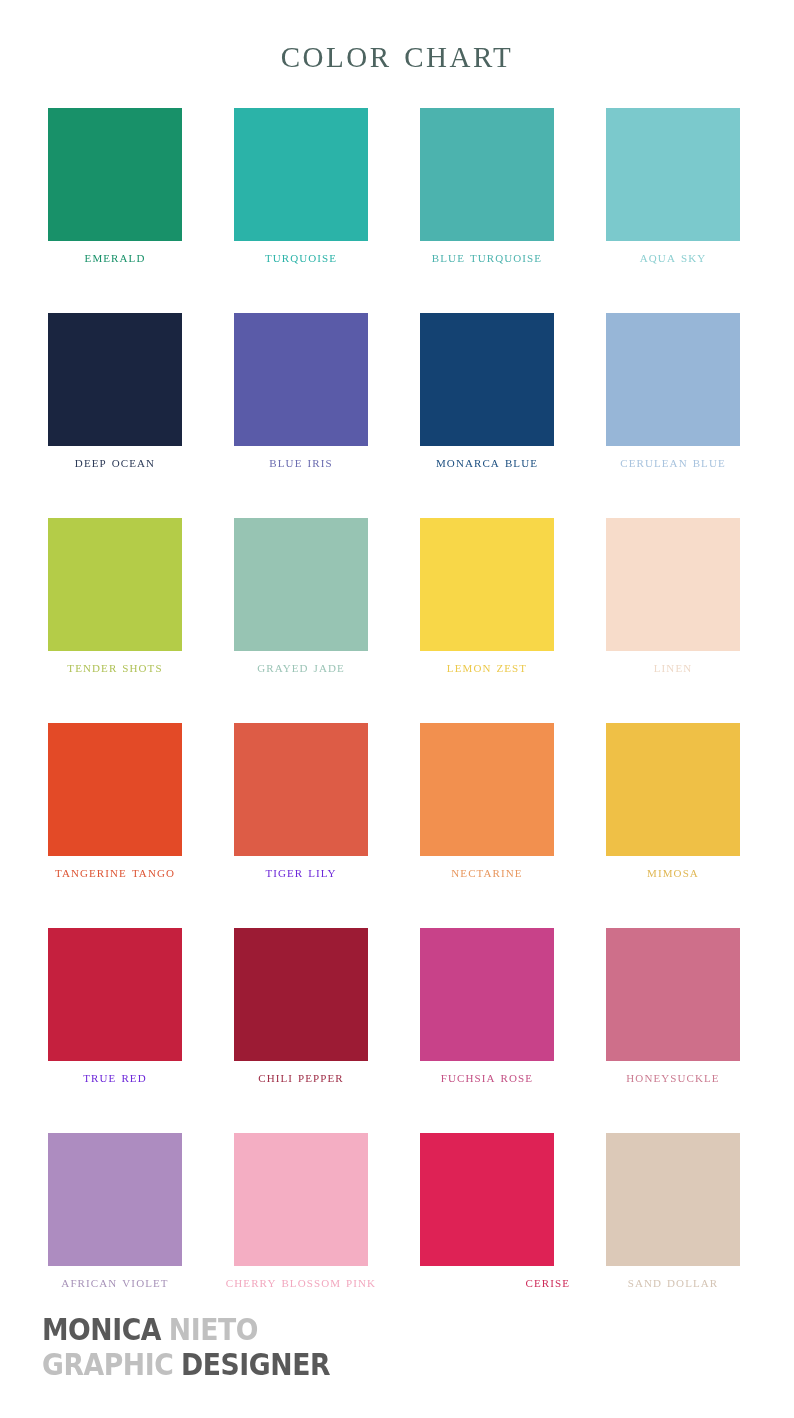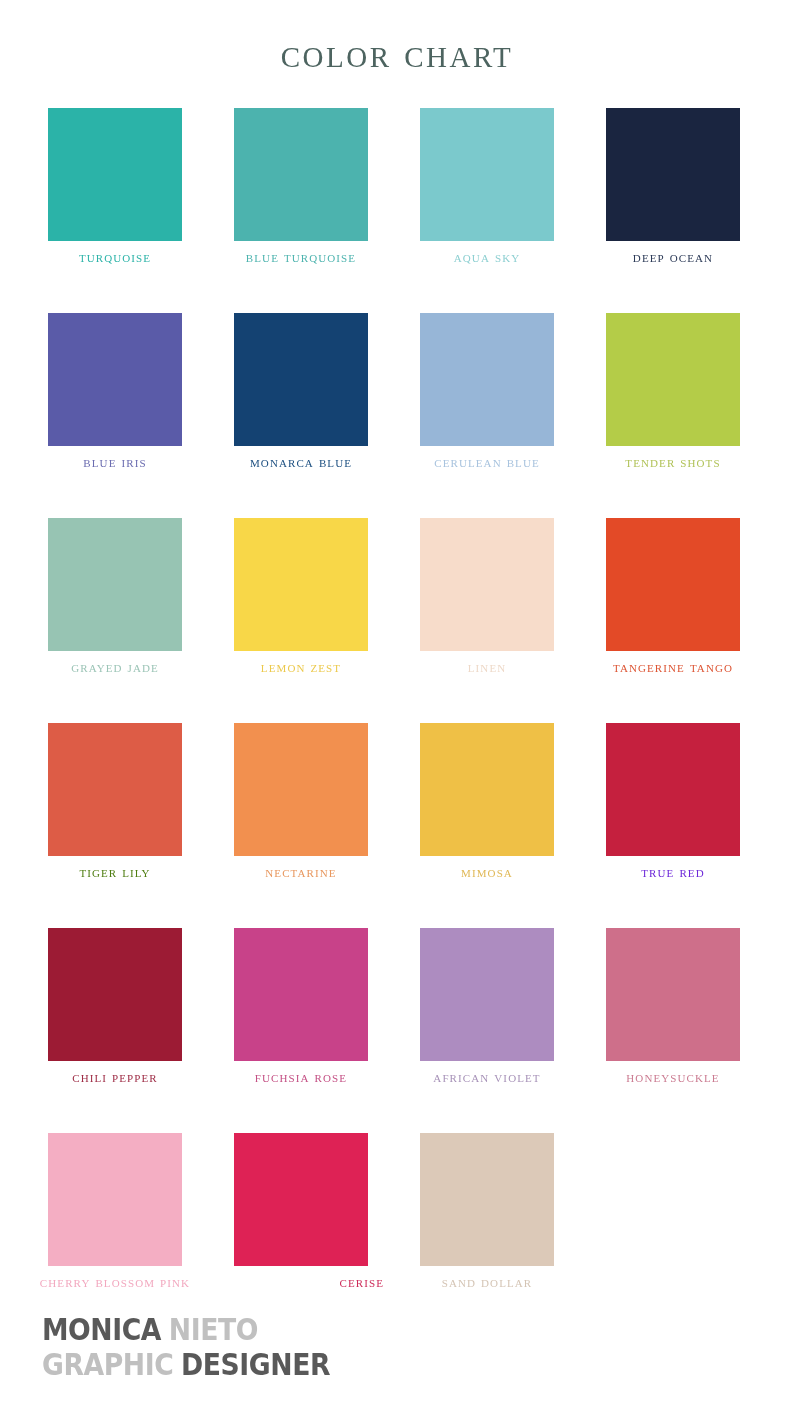--- a/index.html
+++ b/index.html
@@ -92,20 +92,24 @@
 </style>
 </head>
 <body>
 
 <div id="page">
 
   <div class="chart-title">Color Chart</div>
 
   <div class="swatch-grid">
       <div class="swatch-cell">
+        <div class="swatch-chip" style="background: rgb(24, 145, 105);"></div>
+        <div class="swatch-label" style="color: rgb(24, 145, 105);">Emerald</div>
+      </div>
+      <div class="swatch-cell">
         <div class="swatch-chip" style="background: rgb(43, 179, 168);"></div>
         <div class="swatch-label" style="color: rgb(43, 179, 168);">Turquoise</div>
       </div>
       <div class="swatch-cell">
         <div class="swatch-chip" style="background: rgb(76, 179, 174);"></div>
         <div class="swatch-label" style="color: rgb(76, 179, 174);">Blue Turquoise</div>
       </div>
       <div class="swatch-cell">
         <div class="swatch-chip" style="background: rgb(123, 201, 204);"></div>
         <div class="swatch-label" style="color: rgb(140, 207, 209);">Aqua Sky</div>
@@ -141,21 +145,21 @@
       <div class="swatch-cell">
         <div class="swatch-chip" style="background: rgb(247, 220, 202);"></div>
         <div class="swatch-label" style="color: rgb(238, 217, 200);">Linen</div>
       </div>
       <div class="swatch-cell">
         <div class="swatch-chip" style="background: rgb(227, 74, 39);"></div>
         <div class="swatch-label" style="color: rgb(221, 84, 51);">Tangerine Tango</div>
       </div>
       <div class="swatch-cell">
         <div class="swatch-chip" style="background: rgb(221, 92, 70);"></div>
-        <div class="swatch-label" style="color: #4d7c0f;">Tiger Lily</div>
+        <div class="swatch-label" style="color: #6d28d9;">Tiger Lily</div>
       </div>
       <div class="swatch-cell">
         <div class="swatch-chip" style="background: rgb(242, 144, 79);"></div>
         <div class="swatch-label" style="color: rgb(232, 151, 94);">Nectarine</div>
       </div>
       <div class="swatch-cell">
         <div class="swatch-chip" style="background: rgb(239, 192, 70);"></div>
         <div class="swatch-label" style="color: rgb(224, 184, 85);">Mimosa</div>
       </div>
       <div class="swatch-cell">
@@ -164,26 +168,26 @@
       </div>
       <div class="swatch-cell">
         <div class="swatch-chip" style="background: rgb(156, 27, 52);"></div>
         <div class="swatch-label" style="color: rgb(158, 44, 69);">Chili Pepper</div>
       </div>
       <div class="swatch-cell">
         <div class="swatch-chip" style="background: rgb(200, 66, 137);"></div>
         <div class="swatch-label" style="color: rgb(196, 80, 132);">Fuchsia Rose</div>
       </div>
       <div class="swatch-cell">
+        <div class="swatch-chip" style="background: rgb(206, 111, 138);"></div>
+        <div class="swatch-label" style="color: rgb(203, 123, 145);">Honeysuckle</div>
+      </div>
+      <div class="swatch-cell">
         <div class="swatch-chip" style="background: rgb(173, 140, 192);"></div>
         <div class="swatch-label" style="color: rgb(167, 146, 184);">African Violet</div>
-      </div>
-      <div class="swatch-cell">
-        <div class="swatch-chip" style="background: rgb(206, 111, 138);"></div>
-        <div class="swatch-label" style="color: rgb(203, 123, 145);">Honeysuckle</div>
       </div>
       <div class="swatch-cell">
         <div class="swatch-chip" style="background: rgb(244, 174, 195);"></div>
         <div class="swatch-label" style="color: rgb(242, 168, 191);">Cherry Blossom Pink</div>
       </div>
       <div class="swatch-cell">
         <div class="swatch-chip" style="background: rgb(222, 34, 85);"></div>
         <div class="swatch-label" style="color: rgb(205, 43, 89); text-align: right;">Cerise</div>
       </div>
       <div class="swatch-cell">

